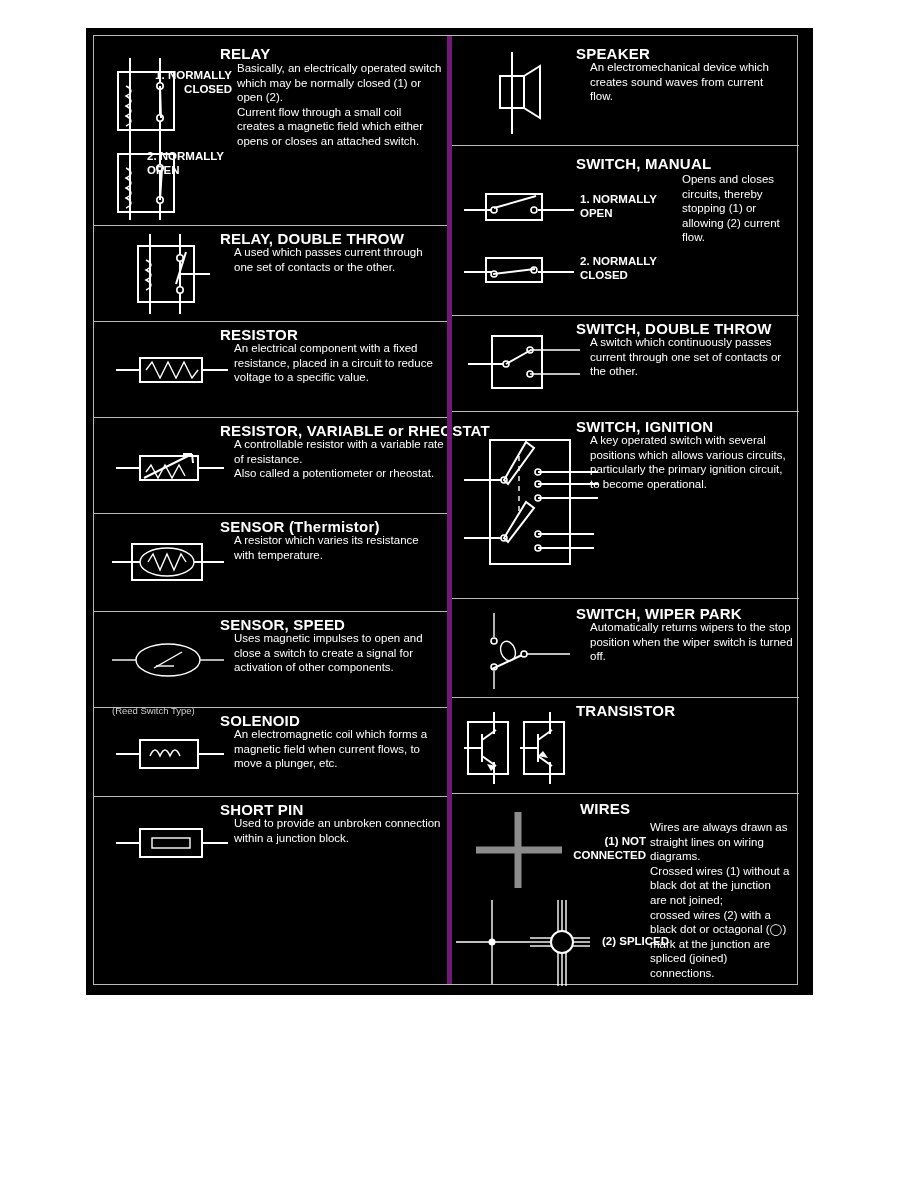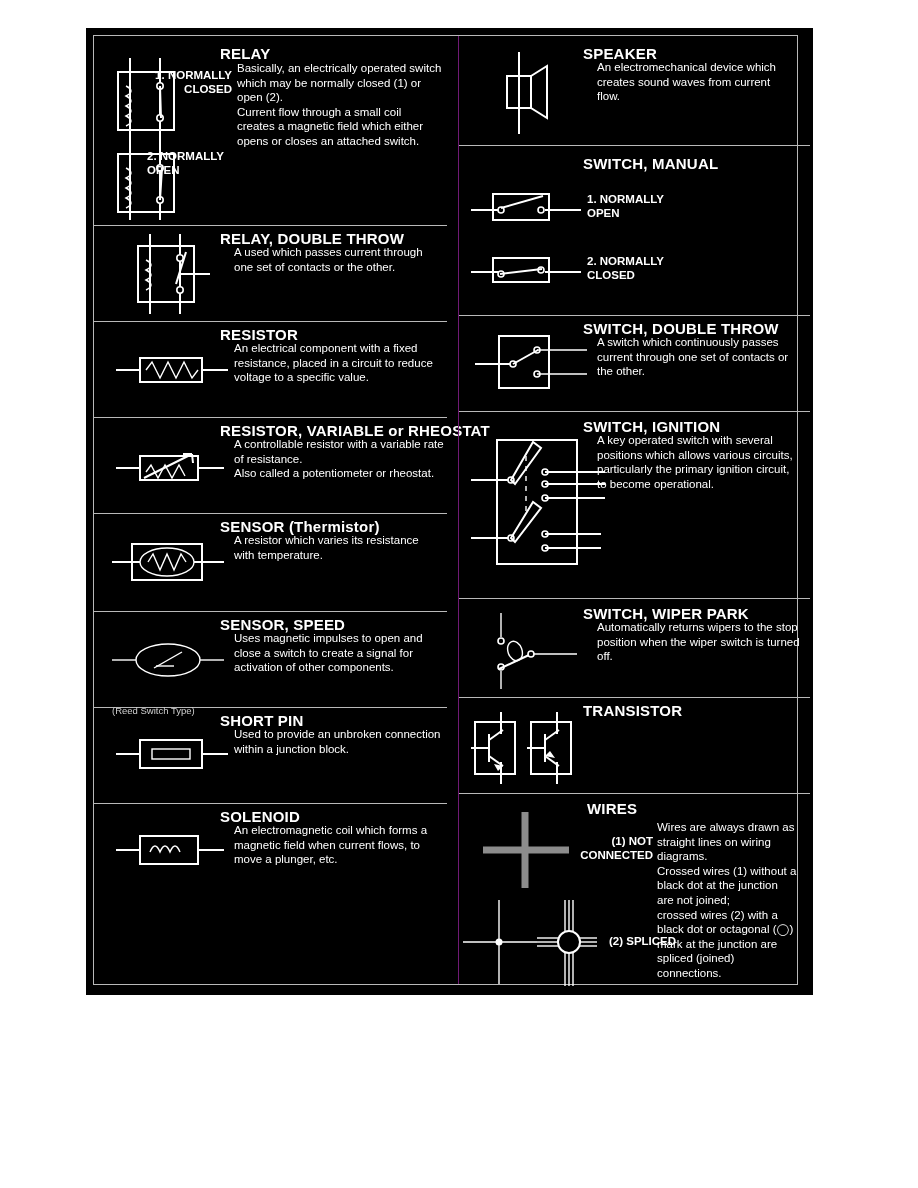--- a/index.html
+++ b/index.html
@@ -6,21 +6,21 @@
   body{width:918px;height:1188px;font-family:"Liberation Sans",sans-serif;}
 
   .page{position:absolute;left:0;top:0;width:918px;height:1188px;background:#ffffff;}
   .sheet{position:absolute;left:86px;top:28px;width:727px;height:967px;background:#000000;}
 
   .table{position:absolute;left:7px;top:7px;width:705px;height:950px;
          border:1px solid #b9b9b9;box-sizing:border-box;}
 
   .col{position:absolute;top:0;bottom:0;}
   .col-left{left:0;width:353px;}
-  .col-right{left:364px;width:352px;border-left:1px solid #701a75;box-sizing:border-box;}
+  .col-right{left:353px;width:352px;border-left:5px solid #701a75;box-sizing:border-box;}
 
   .row{position:relative;border-bottom:1px solid #b9b9b9;box-sizing:border-box;}
   .row:last-child{border-bottom:none;}
 
   .sym{position:absolute;left:0;top:0;}
   .txt{position:absolute;color:#ffffff;}
   .ttl{font-weight:bold;font-size:15px;letter-spacing:.2px;white-space:nowrap;}
   .body{font-size:11.5px;line-height:14.6px;}
   .lbl{font-weight:bold;font-size:11.5px;line-height:14px;}
   .cap{font-size:9.5px;color:#cfcfcf;margin-top:25px;}
@@ -138,44 +138,44 @@
           <line class="st1" x1="88" y1="24" x2="112" y2="24"></line>
           <line class="st1" x1="42" y1="32" x2="70" y2="16"></line>
           <line class="st1" x1="44" y1="30" x2="62" y2="30"></line>
         </svg>
       </div>
       <div class="txt cap" style="left:18px;top:68px">(Reed Switch Type)</div>
       <div class="txt ttl" style="left:126px;top:4px">SENSOR, SPEED</div>
       <div class="txt body" style="left:140px;top:19px;width:212px;white-space:pre-line">Uses magnetic impulses to open and close a switch to create a signal for activation of other components.</div>
     </div>
 
-    <div class="row" style="height:96px">
-      <div class="sym" style="left:22px;top:22px">
-        <svg width="130" height="50" viewBox="0 0 130 50">
-          <rect class="st" x="24" y="10" width="62" height="28"></rect>
-          <rect class="st1" x="36" y="19" width="38" height="10"></rect>
-          <line class="st" x1="0" y1="24" x2="24" y2="24"></line>
-          <line class="st" x1="86" y1="24" x2="112" y2="24"></line>
-        </svg>
-      </div>
-      <div class="txt ttl" style="left:126px;top:4px">SHORT PIN</div>
-      <div class="txt body" style="left:140px;top:19px;width:208px;white-space:pre-line">Used to provide an unbroken connection within a junction block.</div>
-    </div>
-
     <div class="row" style="height:89px">
       <div class="sym" style="left:22px;top:22px">
         <svg width="130" height="50" viewBox="0 0 130 50">
           <rect class="st" x="24" y="10" width="58" height="28"></rect>
           <line class="st" x1="0" y1="24" x2="24" y2="24"></line>
           <line class="st" x1="82" y1="24" x2="108" y2="24"></line>
           <path class="st1" d="M34 26 q5 -12 10 0 q5 -12 10 0 q5 -12 10 0"></path>
         </svg>
       </div>
       <div class="txt ttl" style="left:126px;top:4px">SOLENOID</div>
       <div class="txt body" style="left:140px;top:19px;width:210px;white-space:pre-line">An electromagnetic coil which forms a magnetic field when current flows, to move a plunger, etc.</div>
+    </div>
+
+    <div class="row" style="height:96px">
+      <div class="sym" style="left:22px;top:22px">
+        <svg width="130" height="50" viewBox="0 0 130 50">
+          <rect class="st" x="24" y="10" width="62" height="28"></rect>
+          <rect class="st1" x="36" y="19" width="38" height="10"></rect>
+          <line class="st" x1="0" y1="24" x2="24" y2="24"></line>
+          <line class="st" x1="86" y1="24" x2="112" y2="24"></line>
+        </svg>
+      </div>
+      <div class="txt ttl" style="left:126px;top:4px">SHORT PIN</div>
+      <div class="txt body" style="left:140px;top:19px;width:208px;white-space:pre-line">Used to provide an unbroken connection within a junction block.</div>
     </div>
   </div>
 
   <div class="col col-right">
 
     <div class="row" style="height:110px">
       <div class="sym" style="left:30px;top:14px">
         <svg width="90" height="86" viewBox="0 0 90 86">
           <line class="st" x1="30" y1="2" x2="30" y2="84"></line>
           <rect class="st" x="18" y="26" width="24" height="32"></rect>
@@ -205,20 +205,21 @@
           <circle class="hole" cx="30" cy="24" r="3"></circle>
           <circle class="hole" cx="70" cy="20" r="3"></circle>
           <line class="st" x1="29" y1="24" x2="71" y2="19"></line>
         </svg>
       </div>
       <div class="txt ttl" style="left:124px;top:9px">SWITCH, MANUAL</div>
       <div class="txt lbl" style="left:128px;top:46px;white-space:pre">1. NORMALLY
 OPEN</div>
       <div class="txt lbl" style="left:128px;top:108px;white-space:pre">2. NORMALLY
 CLOSED</div>
+      <div class="txt body" style="left:230px;top:26px;width:104px;white-space:pre-line">Opens and closes circuits, thereby stopping (1) or allowing (2) current flow.</div>
     </div>
 
     <div class="row" style="height:96px">
       <div class="sym" style="left:16px;top:14px">
         <svg width="130" height="70" viewBox="0 0 130 70">
           <rect class="st" x="24" y="6" width="50" height="52"></rect>
           <line class="st" x1="0" y1="34" x2="36" y2="34"></line>
           <circle class="hole" cx="38" cy="34" r="3"></circle>
           <circle class="hole" cx="62" cy="20" r="3"></circle>
           <circle class="hole" cx="62" cy="44" r="3"></circle>

